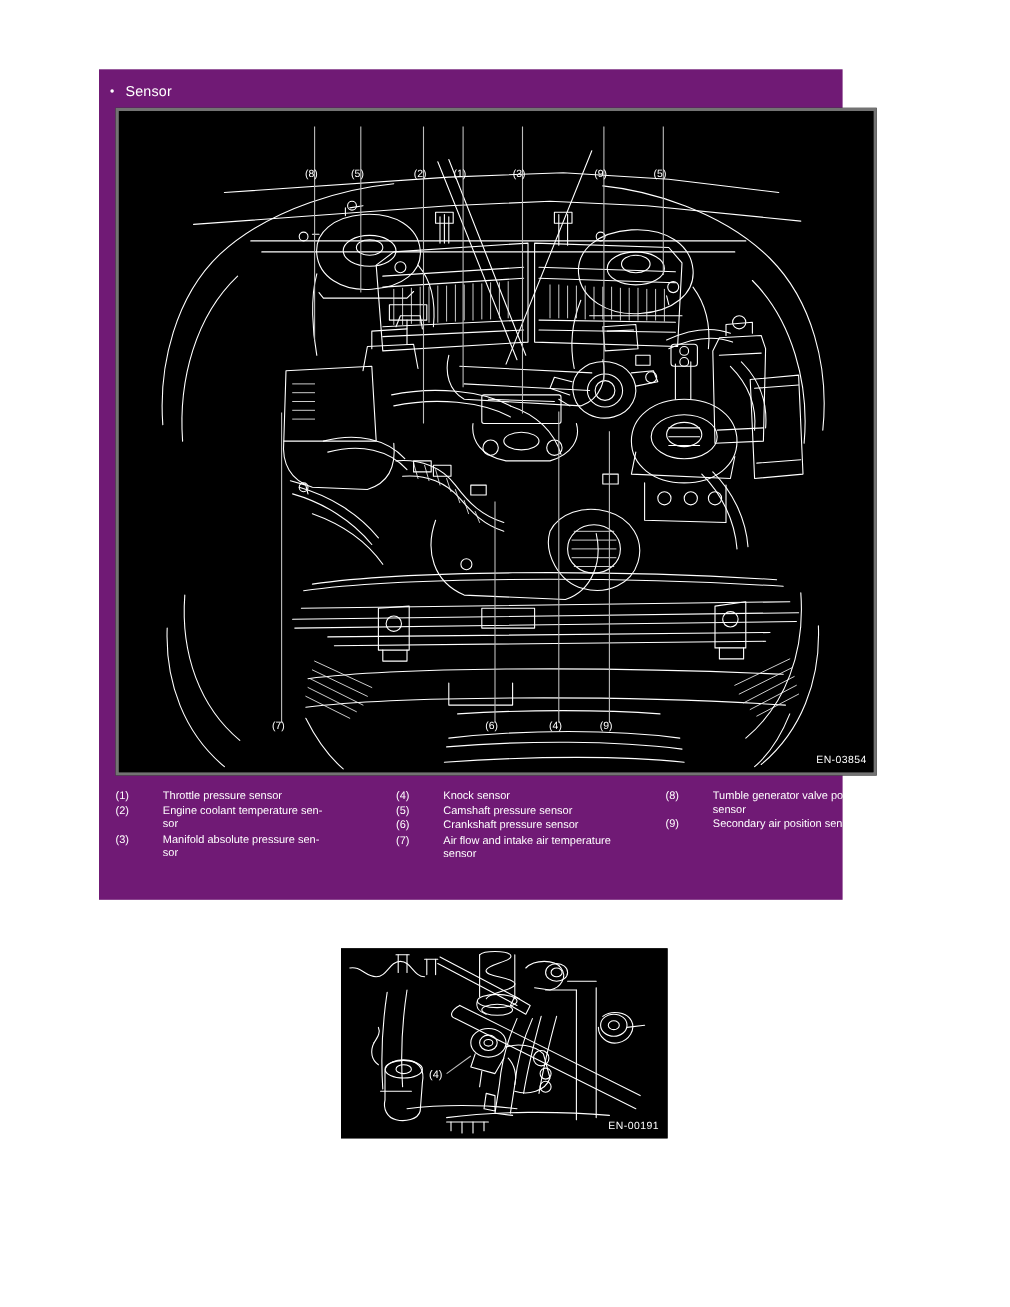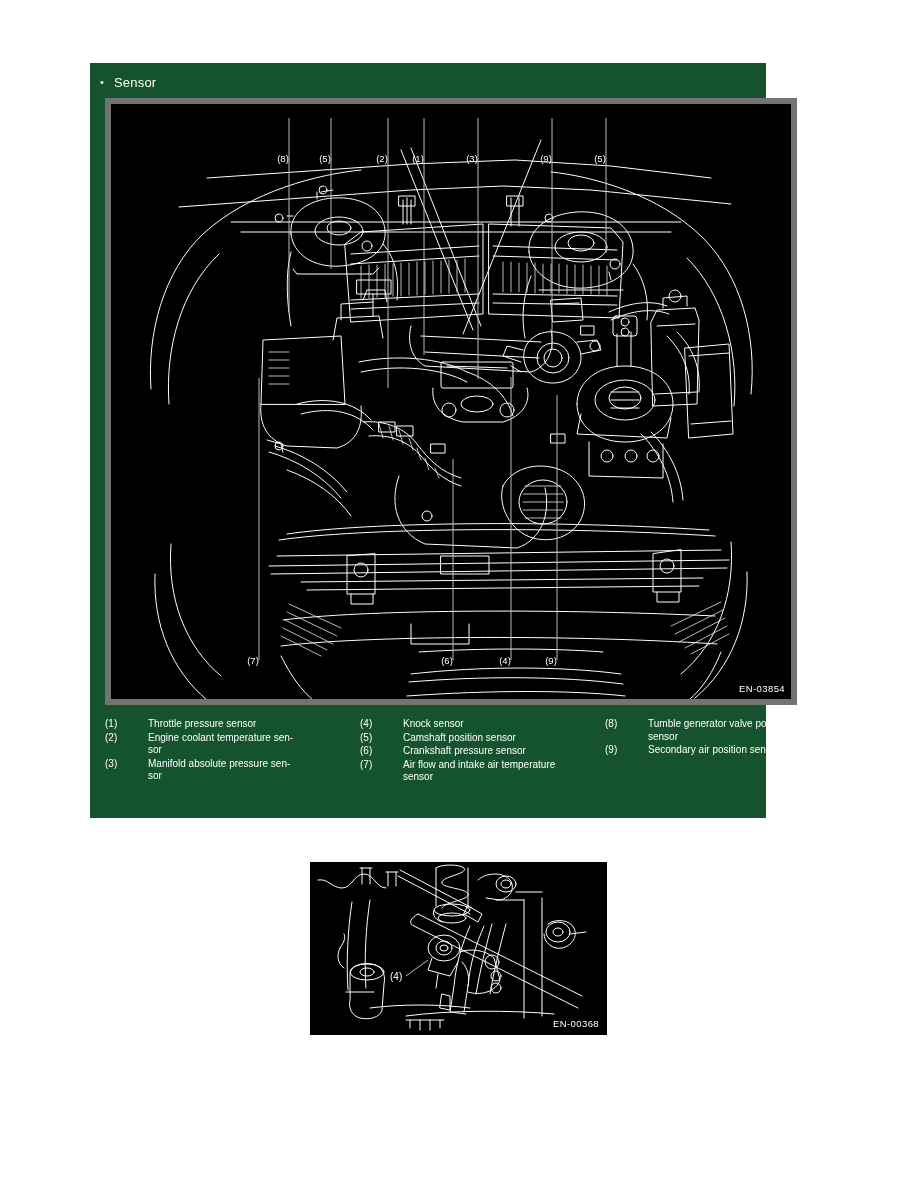--- a/index.html
+++ b/index.html
@@ -15,21 +15,21 @@
     overflow: hidden;
   }
 
   
   #sensor-panel {
     position: absolute;
     left: 90px;
     top: 63px;
     width: 676px;
     height: 755px;
-    background: #14532d;
+    background: #701a75;
   }
 
   #section-heading {
     position: absolute;
     left: 10px;
     top: 12px;
     color: #ffffff;
     font-size: 13px;
     letter-spacing: .2px;
     white-space: nowrap;
@@ -42,21 +42,21 @@
     vertical-align: 1px;
   }
 
   
   #figure-main {
     position: absolute;
     left: 15px;
     top: 35px;
     width: 692px;
     height: 607px;
-    border: 6px solid #737373;
+    border: 3px solid #737373;
     background: #000000;
     box-sizing: border-box;
     overflow: hidden;
   }
   #figure-main svg { display: block; }
 
   .fig-id {
     position: absolute;
     color: #ffffff;
     font-size: 9.5px;
@@ -431,21 +431,21 @@
       </div>
     </div>
 
     <div class="legend-col" id="legend-col-1">
       <div class="legend-item">
         <span class="legend-num">(4)</span>
         <span class="legend-text">Knock sensor</span>
       </div>
       <div class="legend-item">
         <span class="legend-num">(5)</span>
-        <span class="legend-text">Camshaft position sensor</span>
+        <span class="legend-text">Camshaft pressure sensor</span>
       </div>
       <div class="legend-item">
         <span class="legend-num">(6)</span>
         <span class="legend-text">Crankshaft pressure sensor</span>
       </div>
       <div class="legend-item">
         <span class="legend-num">(7)</span>
         <span class="legend-text">Air flow and intake air temperature<br>sensor</span>
       </div>
     </div>
@@ -537,14 +537,14 @@
       <path d="M206 30 L 232 30"></path>
       <path d="M186 38 L 214 38"></path>
     </g>
 
     <g class="lead">
       <path d="M96 114 L 118 98"></path>
     </g>
     <text x="80" y="118" fill="#ffffff" font-family="Liberation Sans, sans-serif" font-size="10" id="knock-callout-text">(4)</text>
   </svg>
 
-  <div class="fig-id" id="figure-knock-id">EN-00368</div>
+  <div class="fig-id" id="figure-knock-id">EN-00191</div>
 </div>
 
 </body></html>

